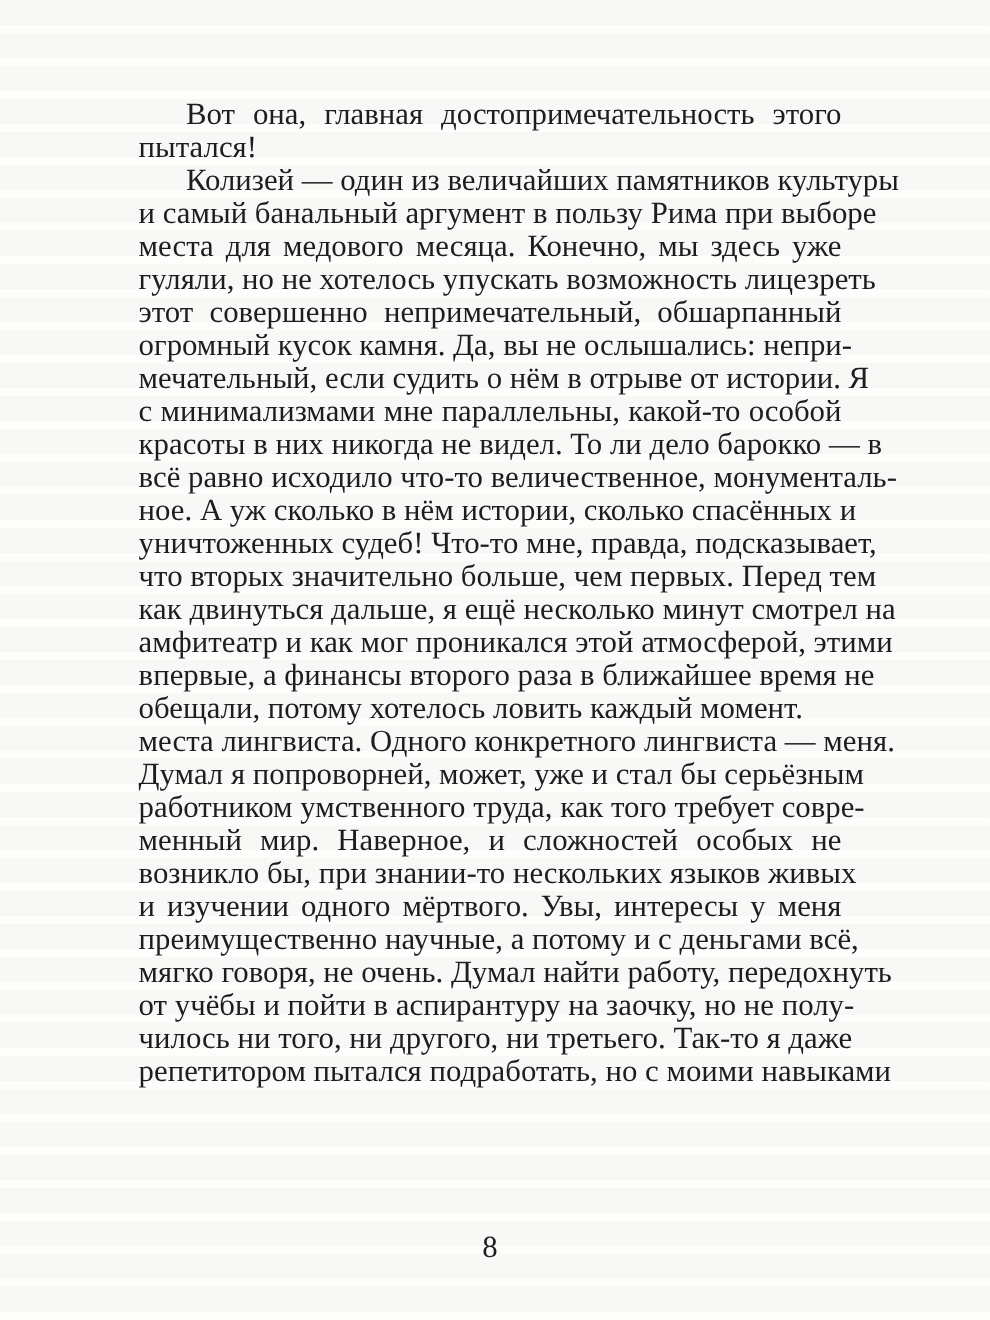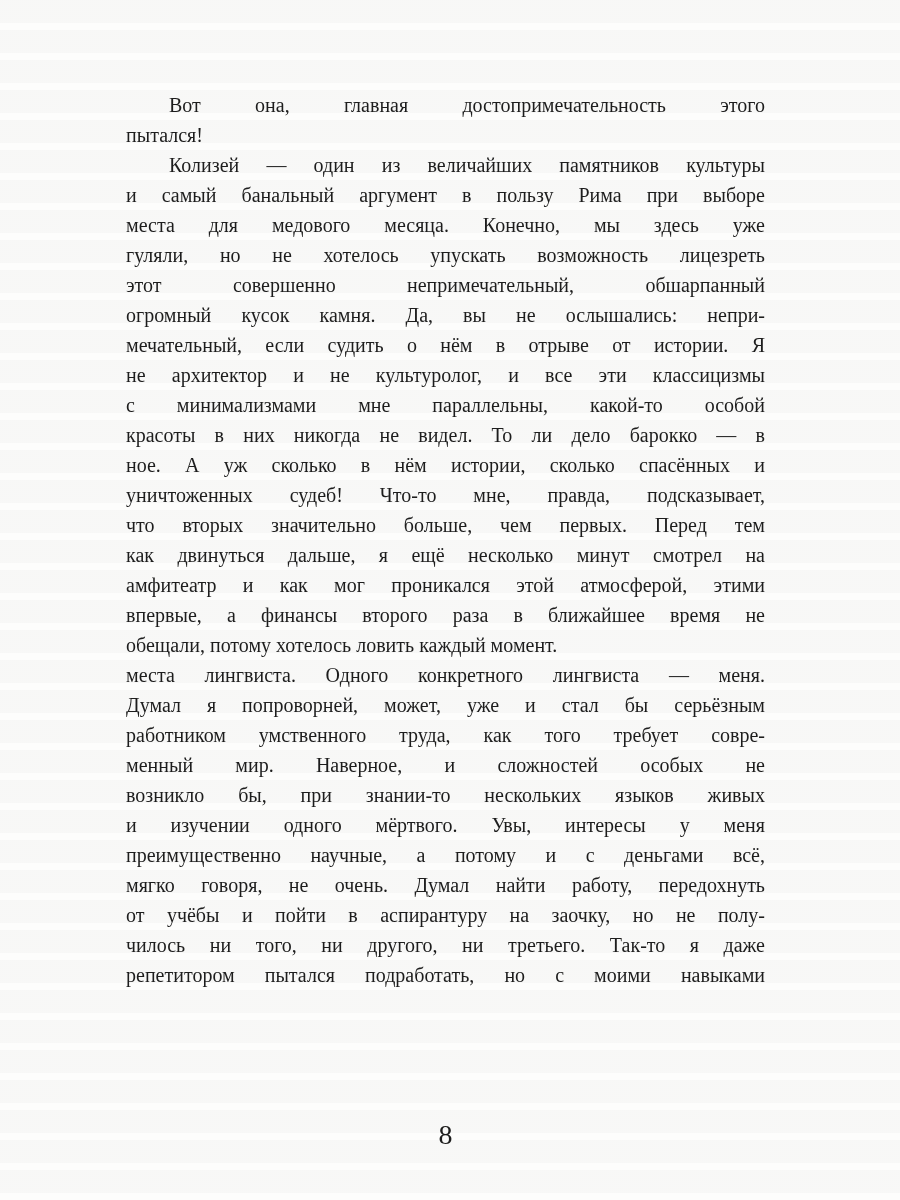--- a/index.html
+++ b/index.html
@@ -23,21 +23,21 @@
         rgba(255,255,255,0) 23px, rgba(255,255,255,0) 30px),
       var(--paper);
     overflow: hidden;
   }
   .text-block {
     position: absolute;
     left: 126px;
     top: 90px;
     width: 639px;
     color: var(--ink);
-    font-size: 20px;
+    font-size: 28px;
     line-height: 30px;
   }
   .line {
     text-align: justify;
     text-align-last: justify;
     white-space: nowrap;
     height: 30px;
   }
   .line.first {
     padding-left: 43px;
@@ -63,23 +63,23 @@
   <div class="text-block">
       <div class="line first">Вот она, главная достопримечательность этого</div>
       <div class="line last">пытался!</div>
       <div class="line first">Колизей — один из величайших памятников культуры</div>
       <div class="line">и самый банальный аргумент в пользу Рима при выборе</div>
       <div class="line">места для медового месяца. Конечно, мы здесь уже</div>
       <div class="line">гуляли, но не хотелось упускать возможность лицезреть</div>
       <div class="line">этот совершенно непримечательный, обшарпанный</div>
       <div class="line">огромный кусок камня. Да, вы не ослышались: непри-</div>
       <div class="line">мечательный, если судить о нём в отрыве от истории. Я</div>
-      <div class="line">не архитектор и не культуролог, и все эти классицизмы</div>
       <div class="line">с минимализмами мне параллельны, какой-то особой</div>
       <div class="line">красоты в них никогда не видел. То ли дело барокко — в</div>
+      <div class="line">всё равно исходило что-то величественное, монументаль-</div>
       <div class="line">ное. А уж сколько в нём истории, сколько спасённых и</div>
       <div class="line">уничтоженных судеб! Что-то мне, правда, подсказывает,</div>
       <div class="line">что вторых значительно больше, чем первых. Перед тем</div>
       <div class="line">как двинуться дальше, я ещё несколько минут смотрел на</div>
       <div class="line">амфитеатр и как мог проникался этой атмосферой, этими</div>
       <div class="line">впервые, а финансы второго раза в ближайшее время не</div>
       <div class="line last">обещали, потому хотелось ловить каждый момент.</div>
       <div class="line">места лингвиста. Одного конкретного лингвиста — меня.</div>
       <div class="line">Думал я попроворней, может, уже и стал бы серьёзным</div>
       <div class="line">работником умственного труда, как того требует совре-</div>

